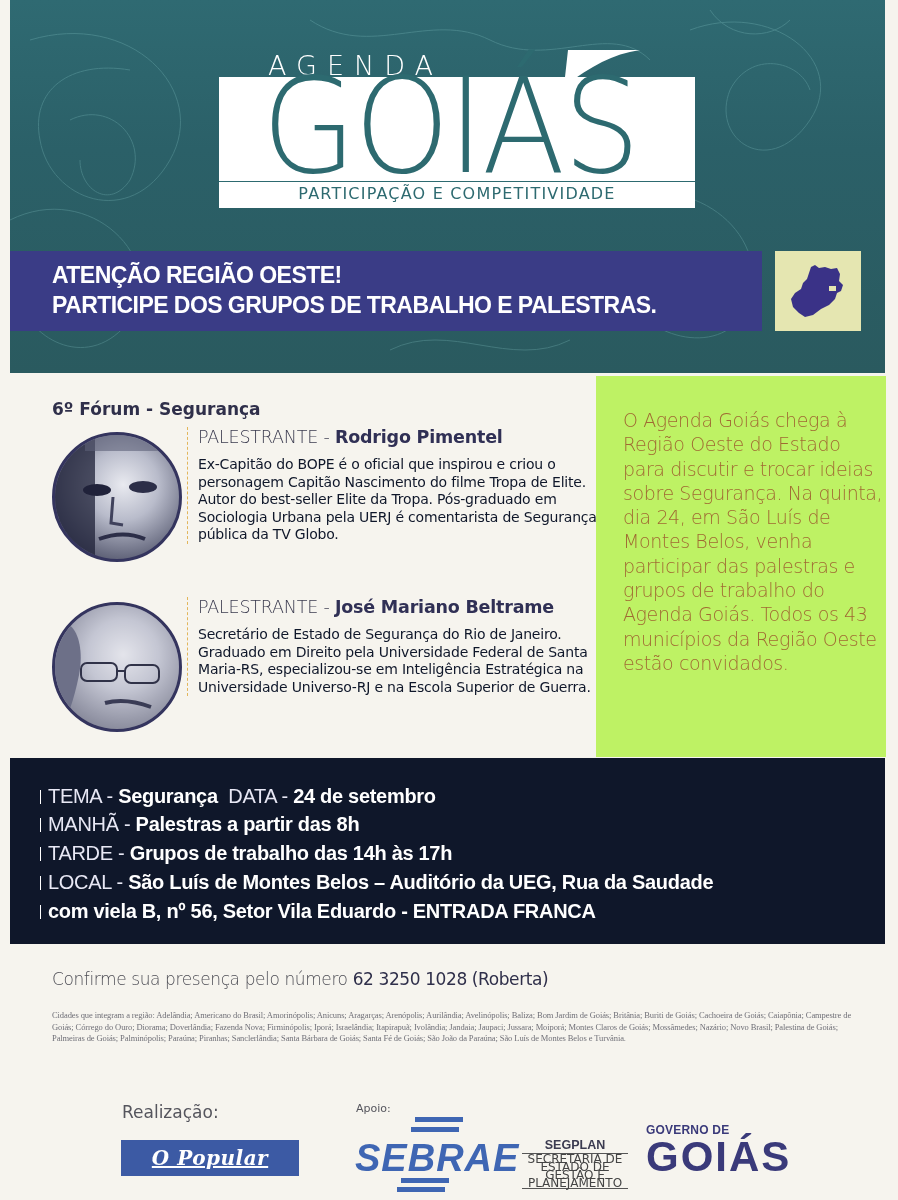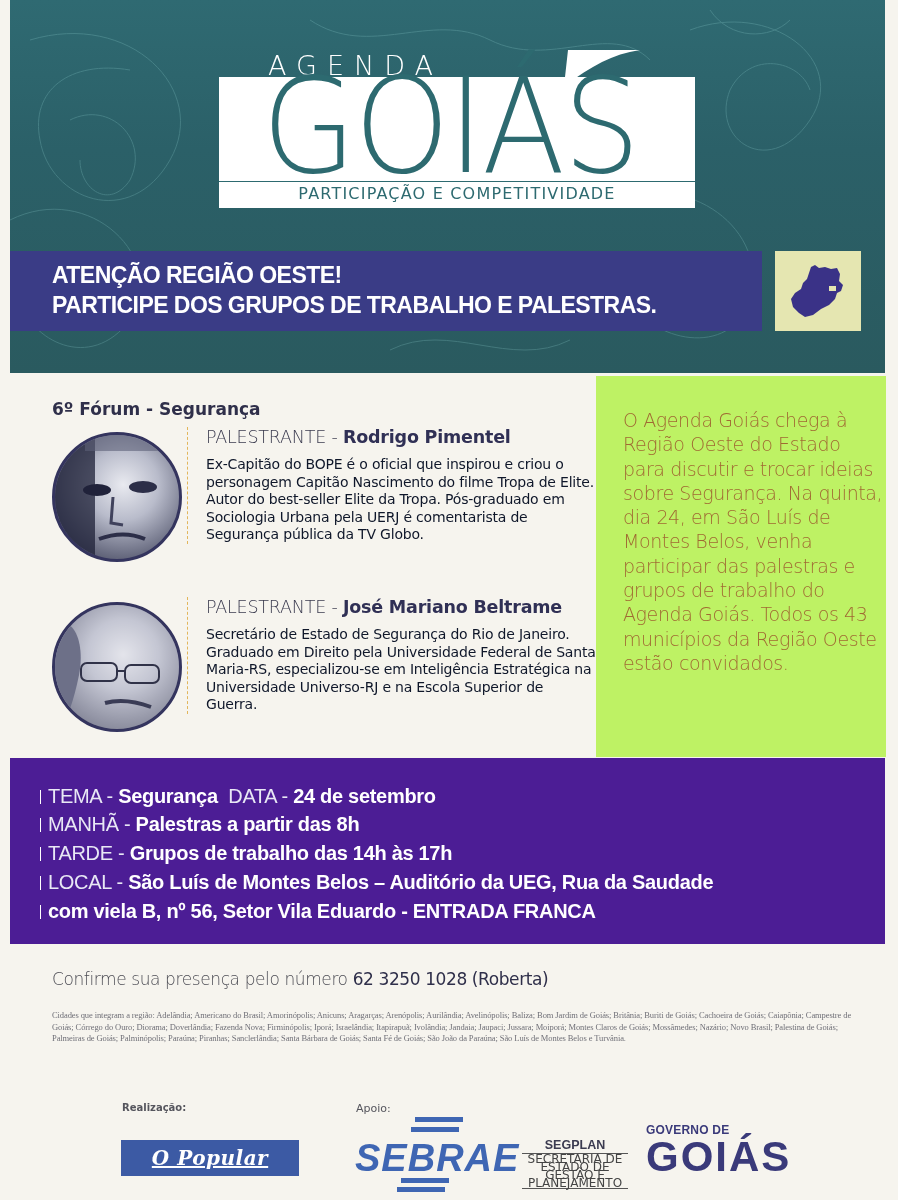--- a/index.html
+++ b/index.html
@@ -75,21 +75,21 @@
   .speaker.s2 { top: 597px; }
   .photo {
     position: absolute; left: 0; top: 5px; width: 130px; height: 130px;
     border-radius: 50%; border: 3px solid #34345e;
     background: radial-gradient(circle at 55% 40%, #e9eaf0 0%, #b9bccb 35%, #6a6d82 70%, #2b2d45 100%);
     overflow: hidden;
   }
   .photo .face-shade { position: absolute; left: 0; top: 0; width: 130px; height: 130px; }
   .speaker-text {
     position: absolute; left: 135px; top: 0; width: 410px;
-    padding-left: 18px;
+    padding-left: 10px;
     border-left: 1px dashed #e2b65c;
   }
   .speaker-head {
     font-size: 17.5px; color: #3b3b4f; font-weight: 300; letter-spacing: -0.2px;
     white-space: nowrap;
   }
   .speaker-head .name { font-weight: bold; color: #303055; }
   .speaker-bio {
     margin-top: 9px; font-size: 14px; line-height: 17.5px; color: #0f172a;
     letter-spacing: -0.2px;
@@ -102,21 +102,21 @@
   }
   .info-text {
     position: absolute; left: 27px; top: 32px; width: 260px;
     color: #a06a33; font-size: 19px; line-height: 24.3px; font-weight: 300;
     letter-spacing: -0.4px;
   }
 
   
   .details {
     position: absolute; left: 0; top: 758px; width: 875px; height: 186px;
-    background: #4c1d95;
+    background: #0f172a;
   }
   .detail-line {
     position: absolute; left: 30px; color: #ffffff; font-size: 20px;
     font-family: "Liberation Sans", sans-serif; letter-spacing: -0.3px;
     white-space: nowrap;
   }
   .detail-line .bar { display: inline-block; width: 1px; height: 14px; background: #fff; margin-right: 7px; vertical-align: -1px; }
   .detail-line .lbl { font-weight: 300; color: #e8e8f5; }
   .detail-line .val { font-weight: bold; }
   .dl1 { top: 27px; } .dl2 { top: 55px; } .dl3 { top: 84px; } .dl4 { top: 113px; } .dl5 { top: 142px; }
@@ -126,21 +126,21 @@
     position: absolute; left: 42px; top: 969px; font-size: 17px; color: #4d4d55;
     font-weight: 300; letter-spacing: -0.4px; white-space: nowrap;
   }
   .confirm b { color: #2f2f4a; }
   .cities {
     position: absolute; left: 42px; top: 1010px; width: 800px;
     font-size: 8.5px; line-height: 11.5px; color: #707078; letter-spacing: -0.1px; font-family: Liberation Serif, serif;
   }
 
   
-  .lbl-realizacao { position: absolute; left: 112px; top: 1102px; font-size: 10px; color: #55555d; font-weight: bold; }
+  .lbl-realizacao { position: absolute; left: 112px; top: 1102px; font-size: 17px; color: #55555d; }
   .lbl-apoio { position: absolute; left: 346px; top: 1102px; font-size: 11px; color: #55555d; }
   .opopular {
     position: absolute; left: 111px; top: 1140px; width: 178px; height: 36px;
     background: #3c5aa4; display: flex; align-items: center; justify-content: center;
   }
   .opopular span {
     color: #ffffff; font-family: "DejaVu Serif", serif; font-weight: bold; font-style: italic;
     font-size: 20px; text-decoration: underline; letter-spacing: 0.5px;
   }
   .sebrae { position: absolute; left: 345px; top: 1117px; width: 145px; height: 75px; }

